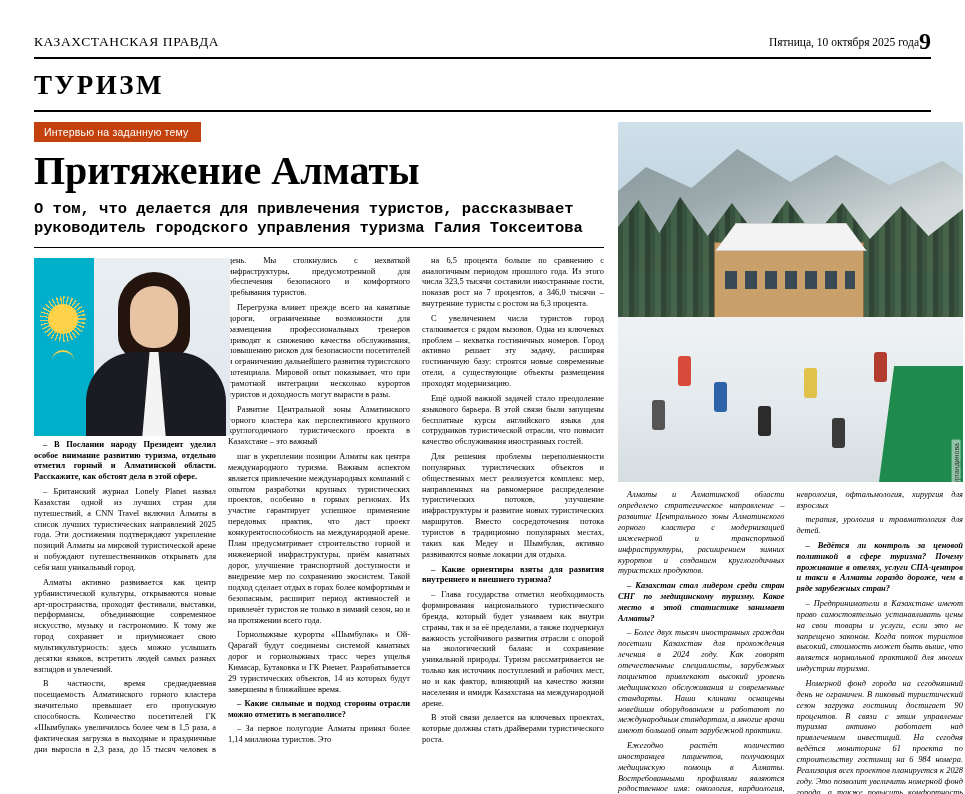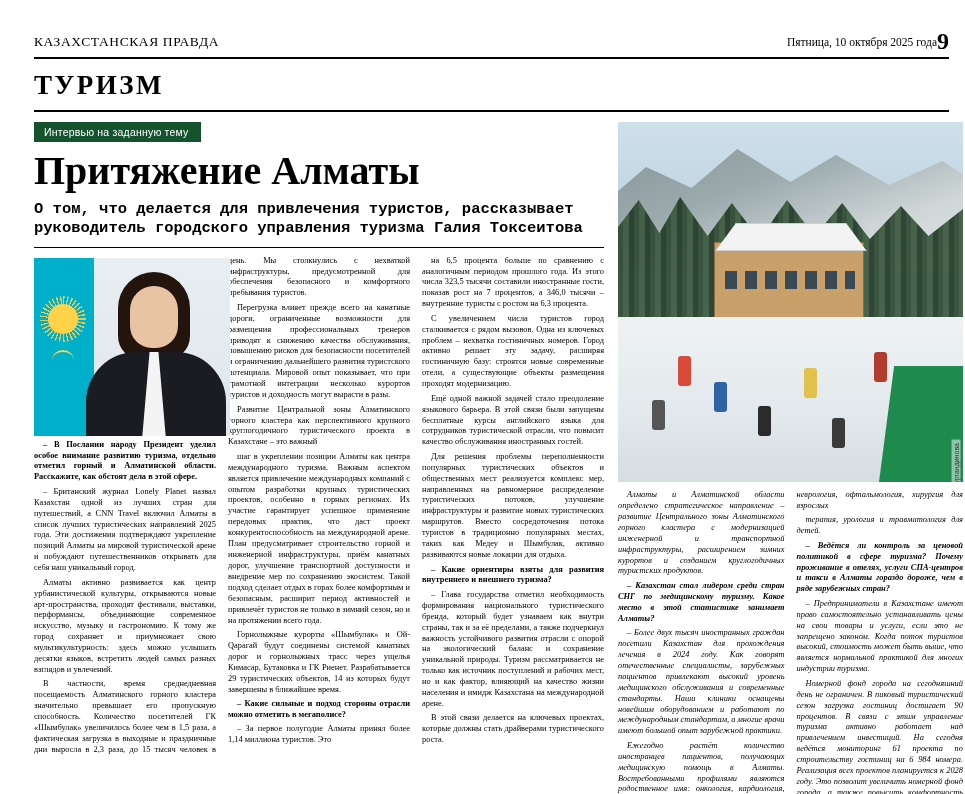--- a/index.html
+++ b/index.html
@@ -9,21 +9,21 @@
     height: 794px;
     background: #ffffff;
     font-family: "Liberation Serif", serif;
     color: #000;
     overflow: hidden;
   }
   .page {
     position: relative;
     width: 965px;
     height: 794px;
-    padding: 26px 16px 10px 34px;
+    padding: 26px 34px 10px 34px;
   }
   
   .masthead {
     display: flex;
     align-items: baseline;
     justify-content: space-between;
     border-bottom: 2px solid #000;
     padding-bottom: 7px;
   }
   .masthead-title {
@@ -63,21 +63,21 @@
     display: flex;
     gap: 14px;
     margin-top: 10px;
     height: 640px;
   }
   .left-col { width: 570px; position: relative; }
   .right-col { width: 345px; position: relative; }
 
   .tagline {
     display: inline-block;
-    background: #14532d;
+    background: #c2410c;
     color: #fff;
     font-size: 10.5px;
     padding: 4px 12px 4px 10px;
     font-family: "Liberation Sans", sans-serif;
     letter-spacing: 0.2px;
   }
   .headline {
     font-size: 40px;
     font-weight: bold;
     line-height: 1.02;

